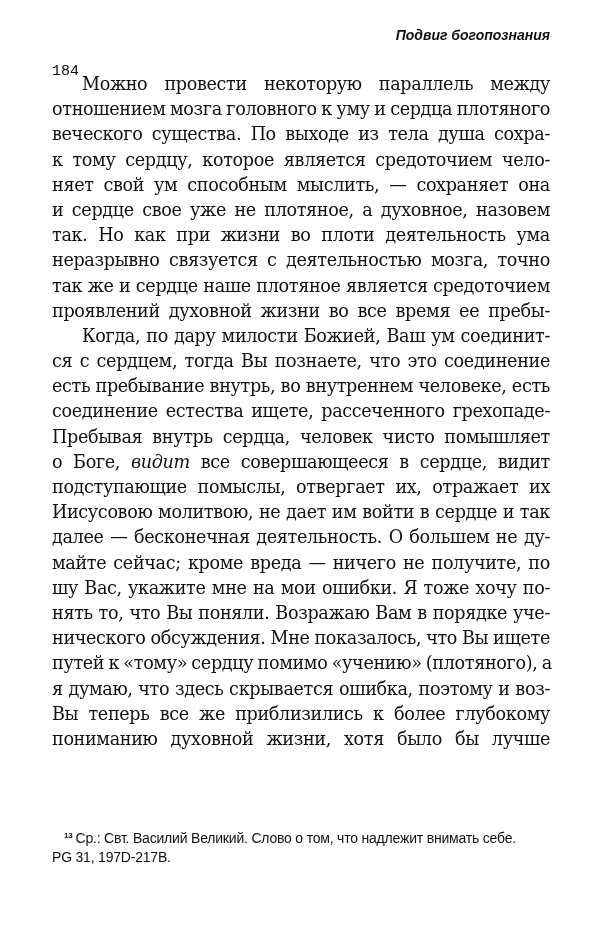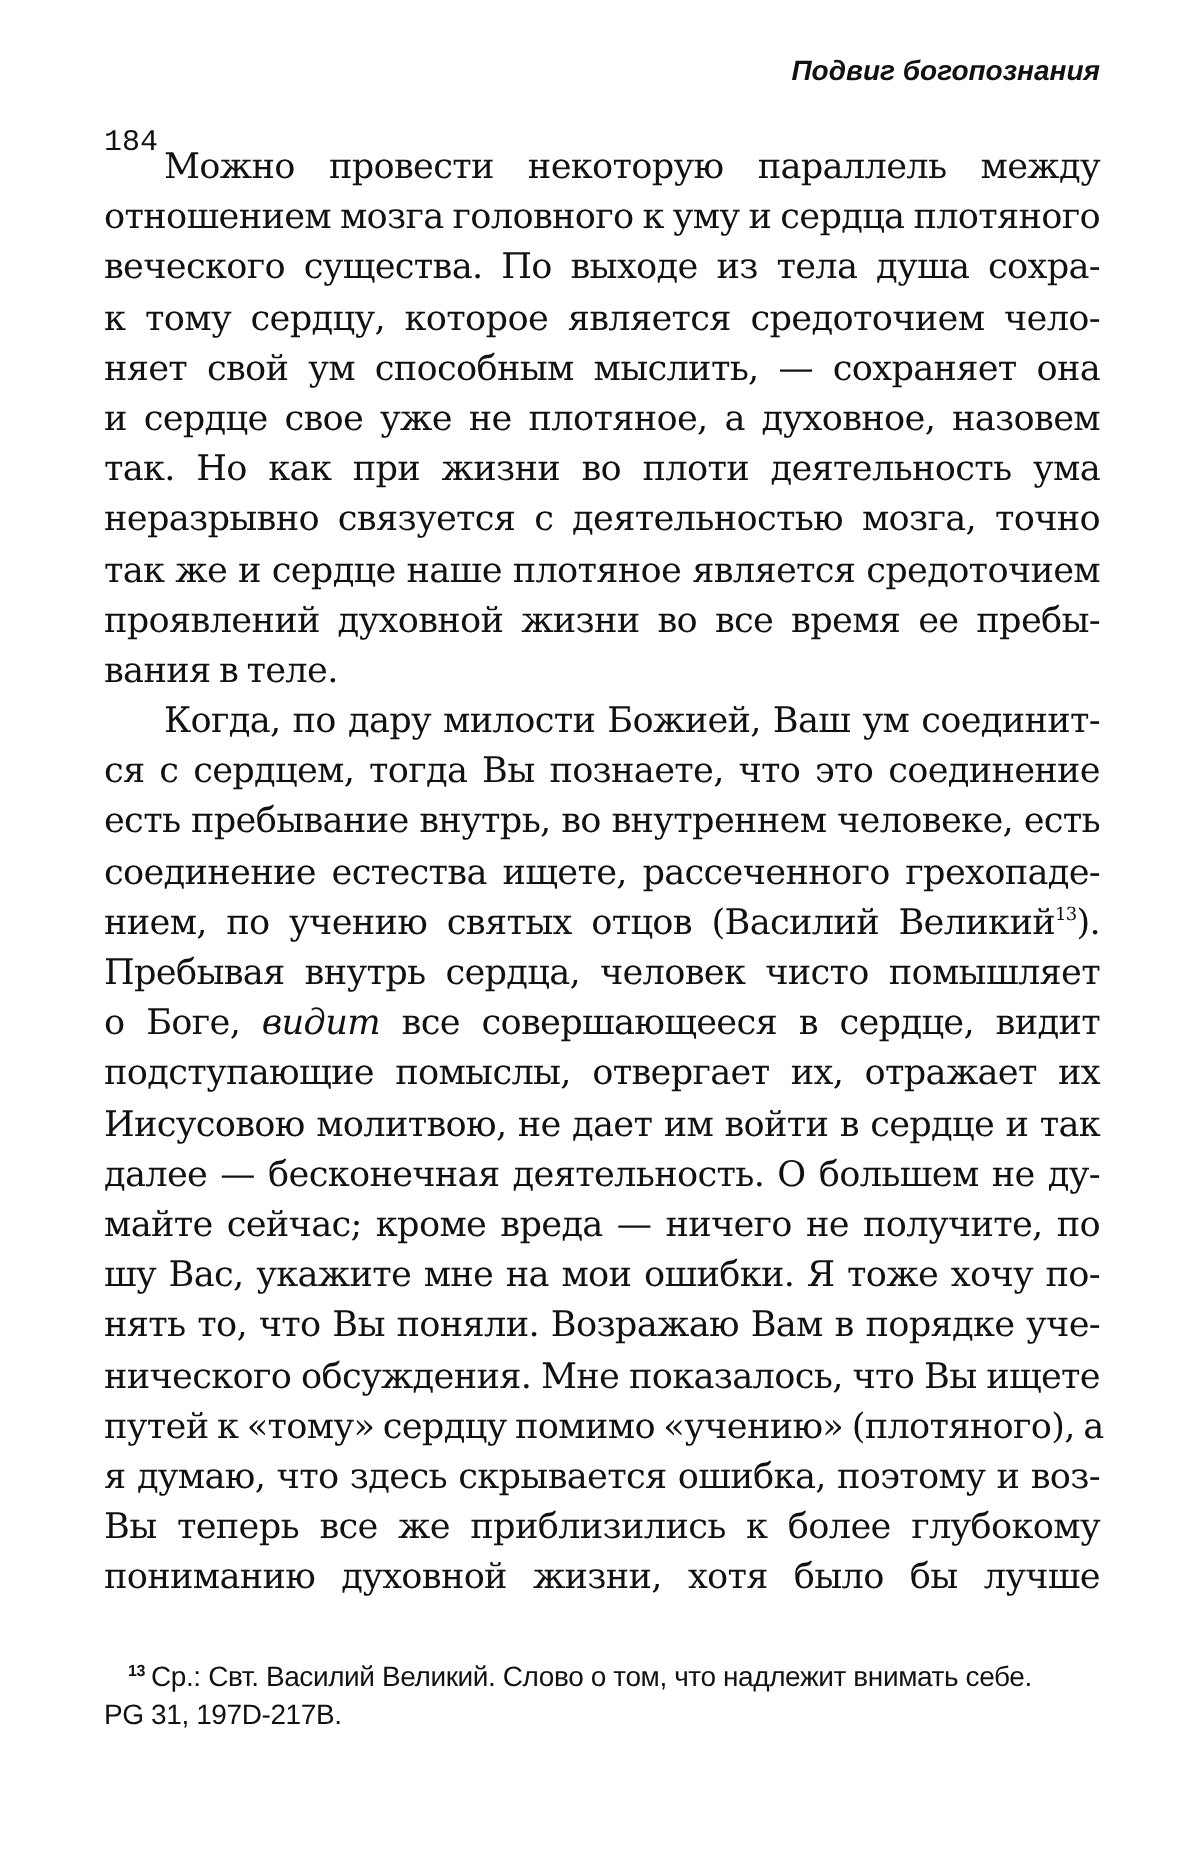--- a/index.html
+++ b/index.html
@@ -29,26 +29,24 @@
   <span class="line indent">Можно провести некоторую параллель между</span>
   <span class="line">отношением мозга головного к уму и сердца плотяного</span>
   <span class="line">веческого существа. По выходе из тела душа сохра-</span>
   <span class="line">к тому сердцу, которое является средоточием чело-</span>
   <span class="line">няет свой ум способным мыслить, — сохраняет она</span>
   <span class="line">и сердце свое уже не плотяное, а духовное, назовем</span>
   <span class="line">так. Но как при жизни во плоти деятельность ума</span>
   <span class="line">неразрывно связуется с деятельностью мозга, точно</span>
   <span class="line">так же и сердце наше плотяное является средоточием</span>
   <span class="line">проявлений духовной жизни во все время ее пребы-</span>
-  <span class="line last">вания в теле.</span>
   <span class="line indent">Когда, по дару милости Божией, Ваш ум соединит-</span>
   <span class="line">ся с сердцем, тогда Вы познаете, что это соединение</span>
   <span class="line">есть пребывание внутрь, во внутреннем человеке, есть</span>
   <span class="line">соединение естества ищете, рассеченного грехопаде-</span>
-  <span class="line"><span>нием, по учению святых отцов (Василий Великий</span><span class="sup">13</span><span>).</span></span>
   <span class="line">Пребывая внутрь сердца, человек чисто помышляет</span>
   <span class="line"><span>о Боге,</span> <em>видит</em> <span>все совершающееся в сердце, видит</span></span>
   <span class="line">подступающие помыслы, отвергает их, отражает их</span>
   <span class="line">Иисусовою молитвою, не дает им войти в сердце и так</span>
   <span class="line">далее — бесконечная деятельность. О большем не ду-</span>
   <span class="line">майте сейчас; кроме вреда — ничего не получите, по</span>
   <span class="line">шу Вас, укажите мне на мои ошибки. Я тоже хочу по-</span>
   <span class="line">нять то, что Вы поняли. Возражаю Вам в порядке уче-</span>
   <span class="line">нического обсуждения. Мне показалось, что Вы ищете</span>
   <span class="line">путей к «тому» сердцу помимо «учению» (плотяного), а</span>

